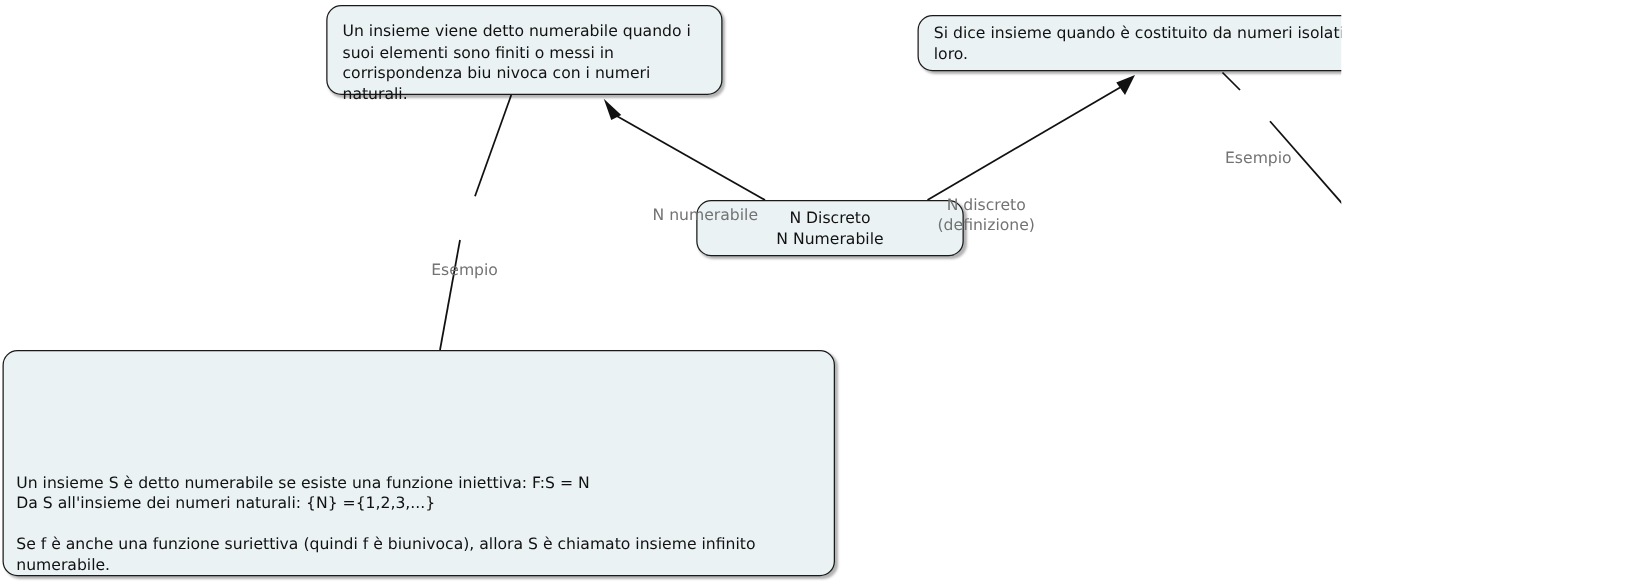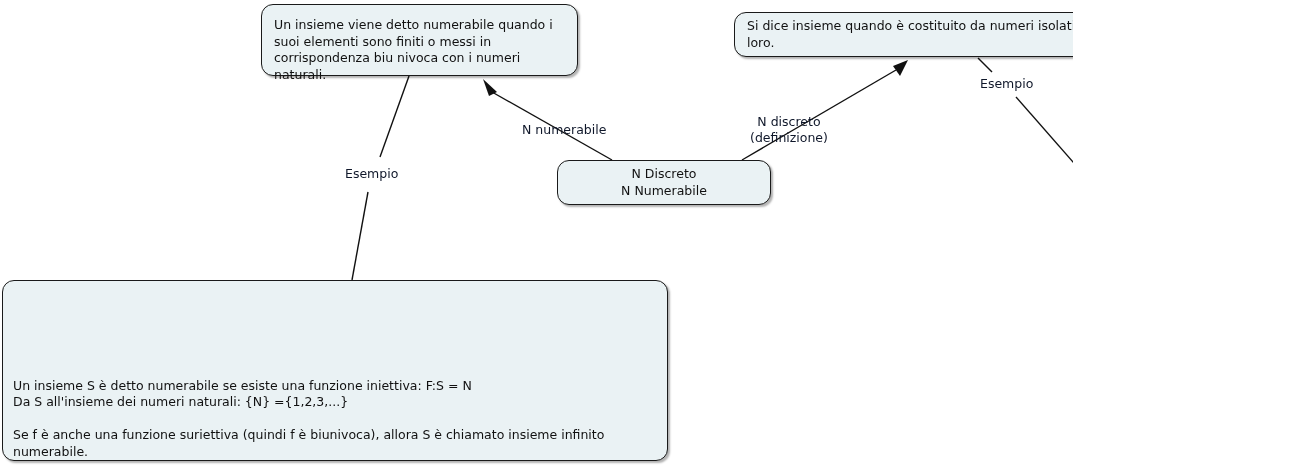--- a/index.html
+++ b/index.html
@@ -68,25 +68,26 @@
   }
   
   #node-esempio-numerabile {
     left: 2px; top: 280px; width: 666px; height: 181px;
     align-items: flex-end;
     justify-content: flex-start;
     padding: 0 14px 0 10px;
   }
   .edge-label {
     position: absolute;
-    color: #0f172a;
+    color: #737373;
     font-size: 12.5px;
     line-height: 1.3;
     white-space: pre-line;
     background: transparent;
+    margin-top: 42px;
   }
   #label-n-numerabile { left: 522px; top: 122px; }
   #label-n-discreto   { left: 750px; top: 114px; text-align: center; }
   #label-esempio-left { left: 345px; top: 166px; }
   #label-esempio-right{ left: 980px; top: 76px; }
 </style>
 </head>
 <body>
 
 <div id="canvas">

